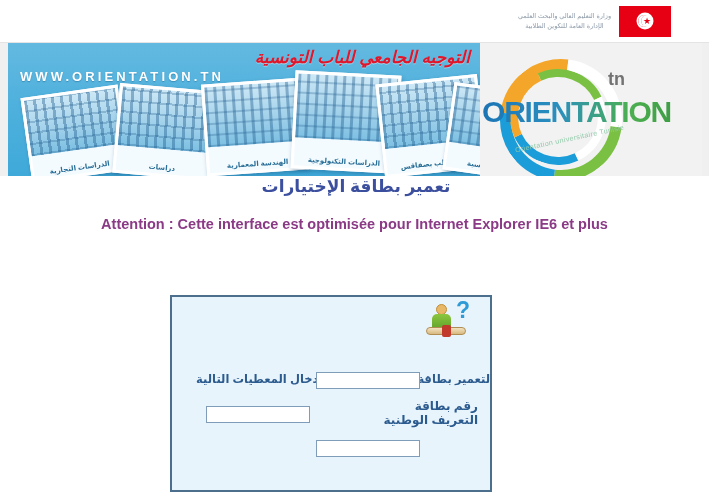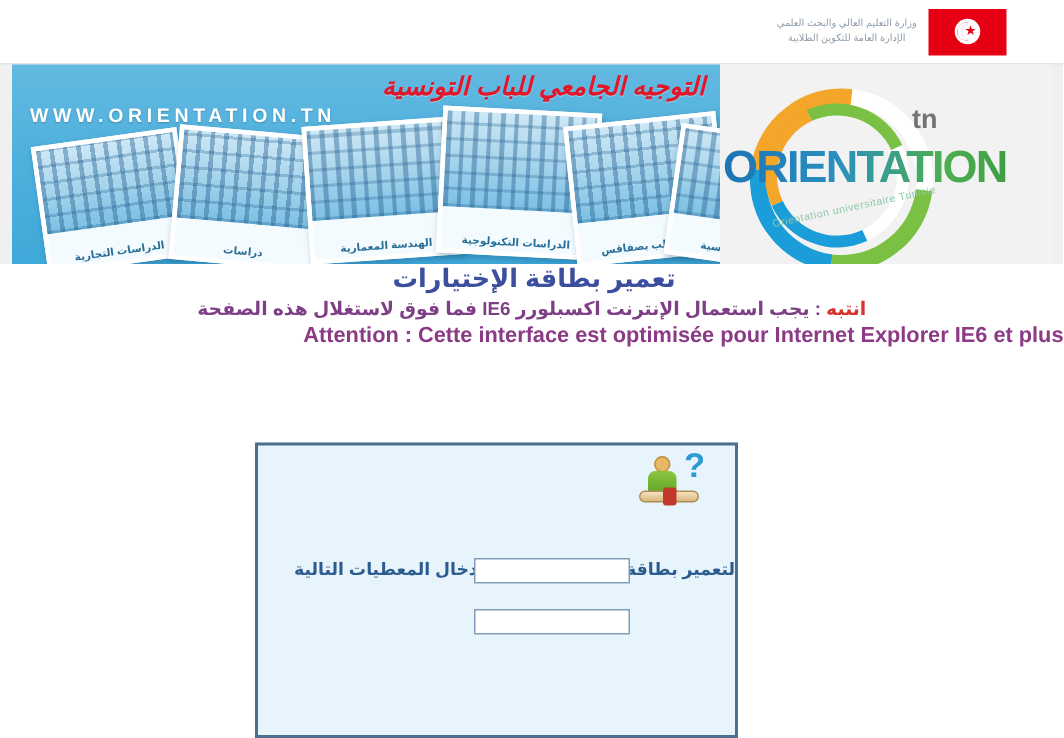--- a/index.html
+++ b/index.html
@@ -232,21 +232,21 @@
     direction: rtl;
     font-size: 12.5px;
     font-weight: bold;
     color: #7e3f86;
   }
   .notice-ar .word-attn { color: #d4342c; }
   .notice-fr {
     position: absolute;
     left: 0; top: 216px;
     width: 709px;
-    text-align: right;
+    text-align: center;
     font-size: 14.5px;
     font-weight: bold;
     color: #8b3a86;
   }
 
   
   .login-panel {
     position: absolute;
     left: 170px; top: 295px;
     width: 322px;
@@ -406,23 +406,20 @@
       <div class="logo-ring"></div>
       <div class="logo-ring2"></div>
       <div class="logo-sub">Orientation universitaire Tunisie</div>
       <div class="logo-word">ORIENTATION</div>
       <div class="logo-tn">tn</div>
     </div>
   </div>
 
   <div class="page-title">تعمير بطاقة الإختيارات</div>
 
-  <div class="notice-ar">
-    <span class="word-attn">انتبه</span><span> : يجب استعمال الإنترنت اكسبلورر IE6 فما فوق لاستغلال هذه الصفحة</span>
-  </div>
 
   <div class="notice-fr">Attention : Cette interface est optimisée pour Internet Explorer IE6 et plus</div>
 
   <div class="login-panel">
 
     <div class="hint-icon">
       <div class="qmark">?</div>
       <div class="head"></div>
       <div class="body"></div>
       <div class="scroll"></div>
@@ -431,20 +428,26 @@
     <div class="hint-text">لتعمير بطاقة إختياراتك الرجاء ادخال المعطيات التالية</div>
 
     <div class="form-rows">
 
       <div class="form-row">
         <div class="fld">
           <input type="text" value="" style="">
         </div>
       </div>
 
+      <div class="form-row">
+        <div class="lbl">رقم بطاقة التعريف الوطنية</div>
+        <div class="fld">
+          <input type="text" value="" style="">
+        </div>
+      </div>
 
       <div class="form-row">
         <div class="fld">
           <input type="password" value="" style="">
         </div>
       </div>
 
     </div>
   </div>
 

